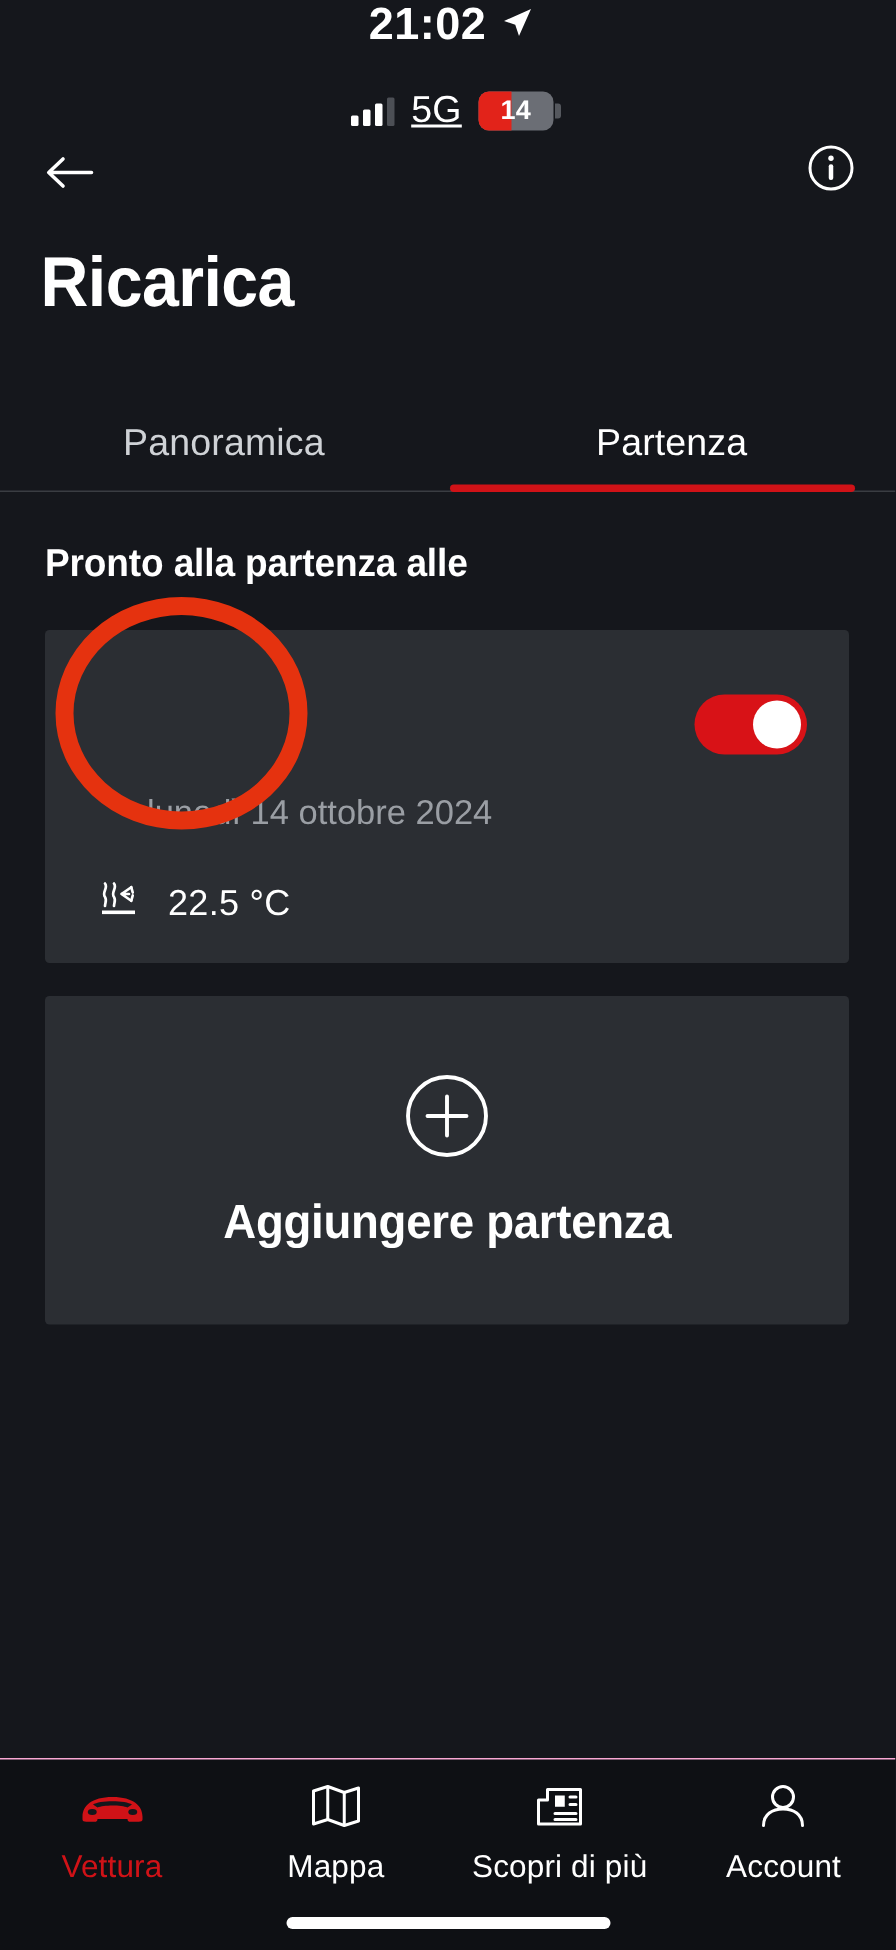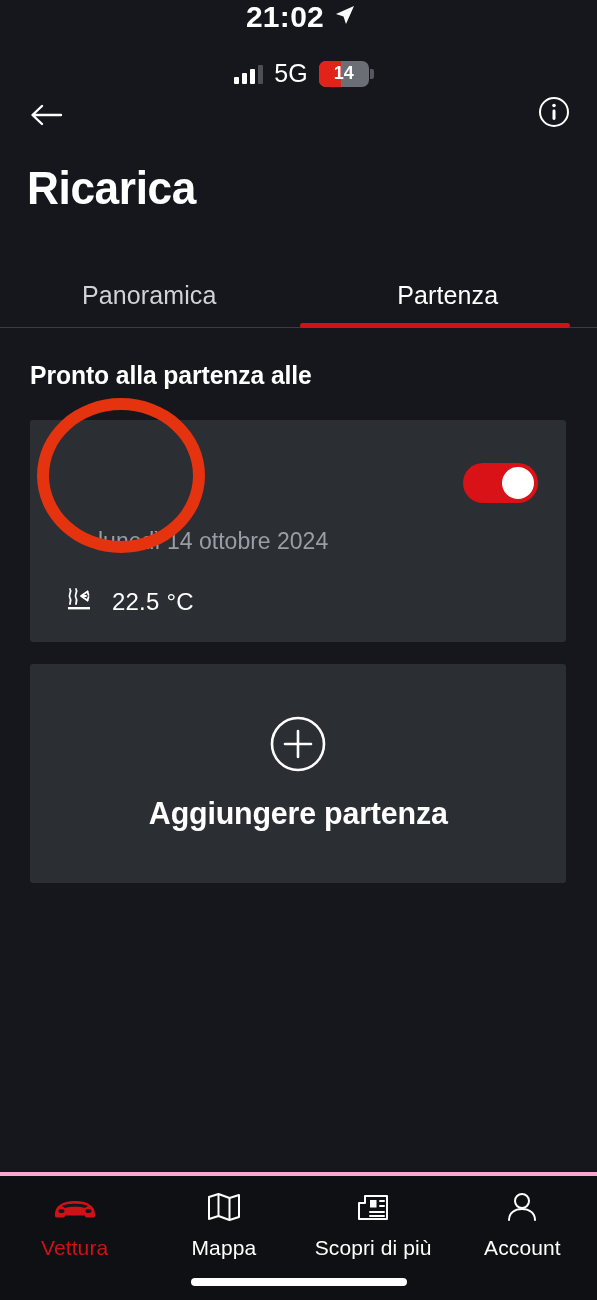--- a/index.html
+++ b/index.html
@@ -20,21 +20,21 @@
   }
   .sb-left { display:flex; align-items:center; gap:9px; }
   .sb-time { color:#fff; font-size:30px; font-weight:600; letter-spacing:0.3px; }
   .sb-right { display:flex; align-items:center; gap:11px; }
   .bars { display:flex; align-items:flex-end; gap:3px; height:20px; }
   .bars i { width:5px; background:#ffffff; border-radius:1px; display:block; }
   .bars i:nth-child(1){ height:7px; }
   .bars i:nth-child(2){ height:11px; }
   .bars i:nth-child(3){ height:15px; }
   .bars i:nth-child(4){ height:19px; background:#4c4f55; }
-  .net { color:#fff; font-size:25px; font-weight:500; letter-spacing:0.2px; }
+  .net { color:#fff; font-size:25px; font-weight:500; letter-spacing:0.2px;text-decoration:underline; }
   .battery { position:relative; width:50px; height:26px; border-radius:7px;
              background:#6b6e75; display:flex; align-items:center; }
   .battery .fill { position:absolute; left:0; top:0; bottom:0; width:22px;
                    background:#E2231A; border-radius:7px 0 0 7px; }
   .battery .pct { position:relative; z-index:2; width:100%; text-align:center;
                   color:#fff; font-size:18px; font-weight:700; letter-spacing:0.2px; }
   .battery .nub { position:absolute; right:-5px; top:8px; width:4px; height:10px;
                   background:#55585e; border-radius:0 2px 2px 0; }
 
   
@@ -91,21 +91,21 @@
 
   
   .annotation {
     position:absolute; left:37px; top:398px; width:168px; height:155px;
     border:12px solid #E5320F; border-radius:50%;
     pointer-events:none; z-index:40;
   }
 
   
   .bottomnav { position:absolute; bottom:0; left:0; width:597px; height:128px;
-               background:#0E1014; border-top:4px solid #f9a8d4; }
+               background:#0E1014; border-top:1px solid #f9a8d4; }
   .nav-items { display:flex; width:100%; height:96px; padding-top:12px; }
   .nav-item { flex:1; display:flex; flex-direction:column; align-items:center;
               justify-content:flex-start; gap:10px; cursor:pointer; }
   .nav-label { font-size:21px; color:#ffffff; letter-spacing:0.1px; }
   .nav-item.active .nav-label { color:#D01217; }
   .nav-icon { height:38px; display:flex; align-items:center; justify-content:center; }
   .home-indicator { position:absolute; bottom:14px; left:50%; transform:translateX(-50%);
                     width:216px; height:8px; background:#ffffff; border-radius:5px; }
 </style>
 </head>

